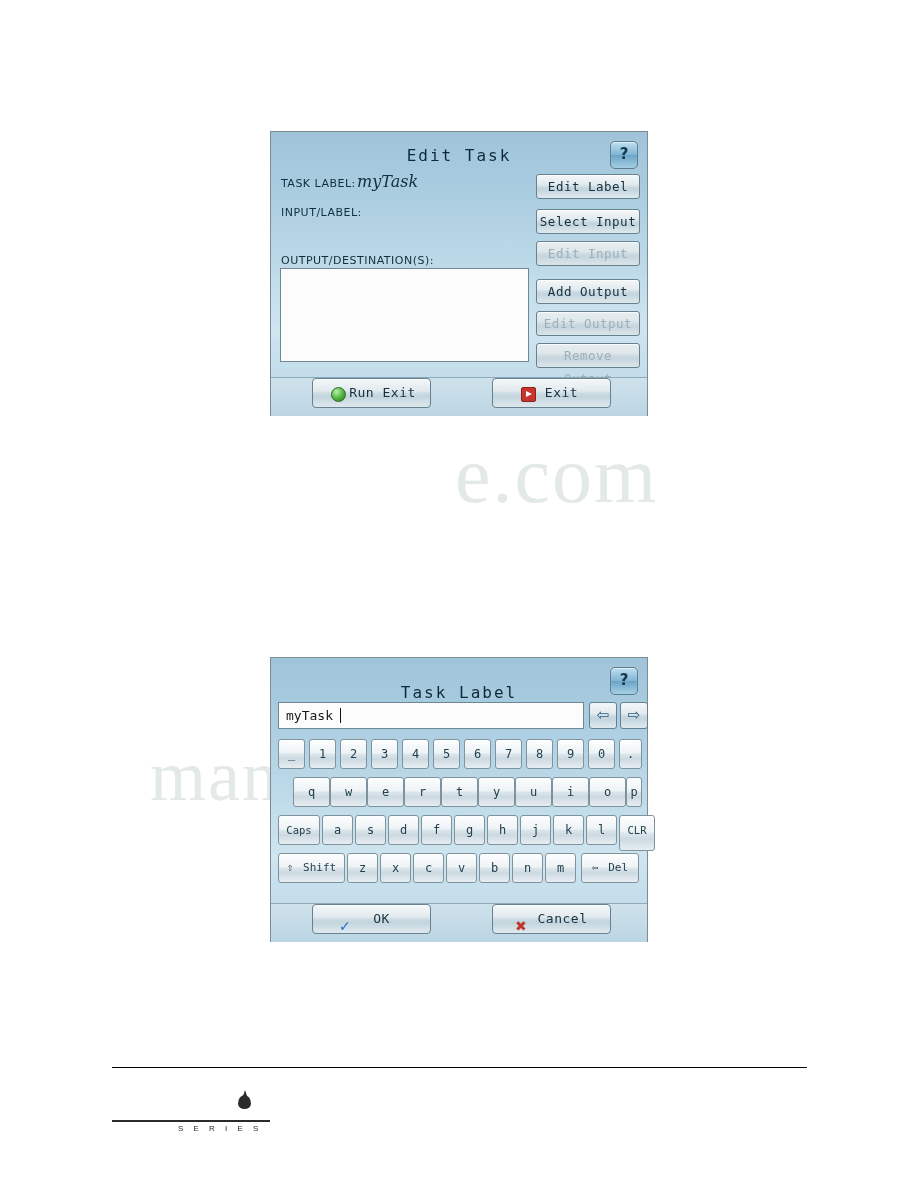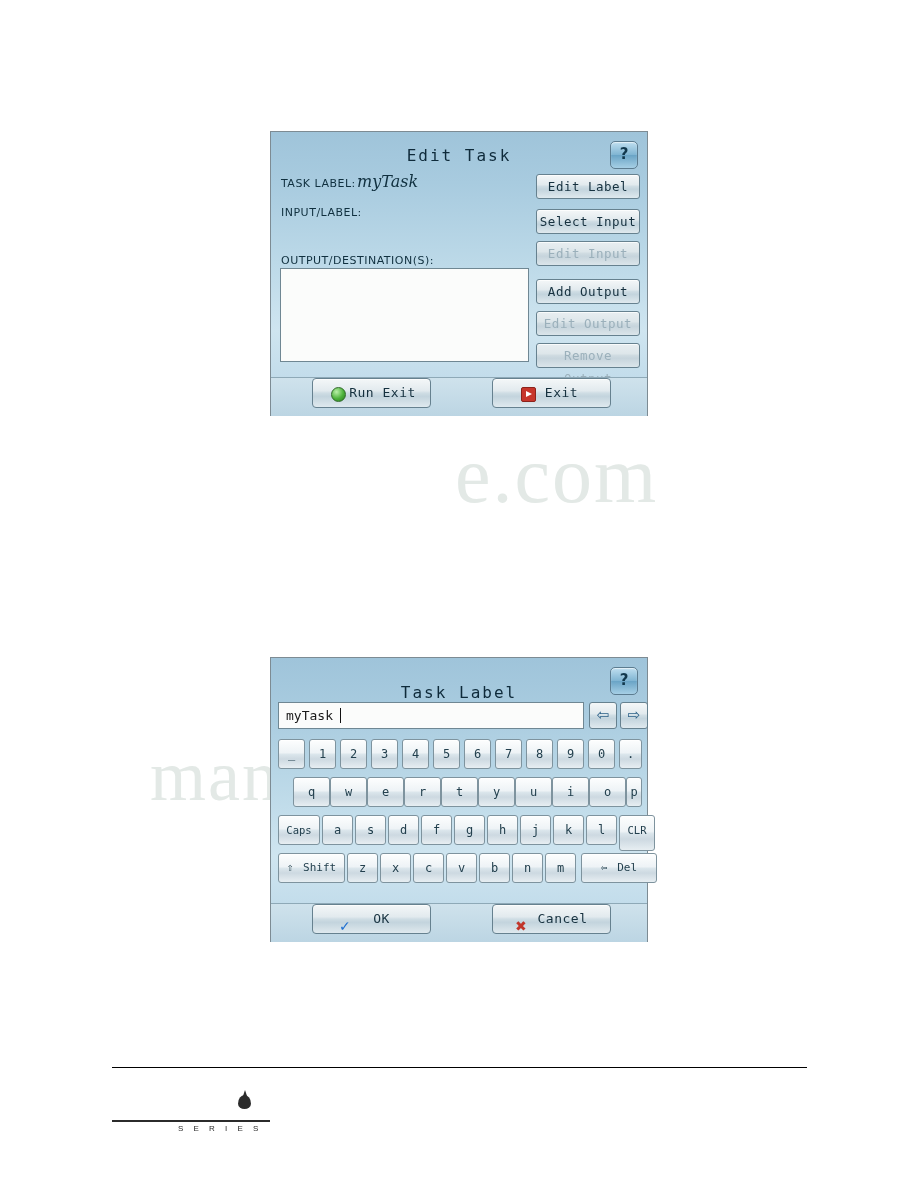--- a/index.html
+++ b/index.html
@@ -386,21 +386,21 @@
       <span>⇧</span>
       <span style="margin-left:3px;">Shift</span>
     </div>
     <div class="key" style="left:76px;  top:195px; width:31px; height:30px; line-height:28px;">z</div>
     <div class="key" style="left:109px; top:195px; width:31px; height:30px; line-height:28px;">x</div>
     <div class="key" style="left:142px; top:195px; width:31px; height:30px; line-height:28px;">c</div>
     <div class="key" style="left:175px; top:195px; width:31px; height:30px; line-height:28px;">v</div>
     <div class="key" style="left:208px; top:195px; width:31px; height:30px; line-height:28px;">b</div>
     <div class="key" style="left:241px; top:195px; width:31px; height:30px; line-height:28px;">n</div>
     <div class="key" style="left:274px; top:195px; width:31px; height:30px; line-height:28px;">m</div>
-    <div class="key wide" style="left:310px; top:195px; width:76px; height:30px; line-height:28px;">
+    <div class="key wide" style="left:310px; top:195px; width:58px; height:30px; line-height:28px;">
       <span>⇦</span>
       <span style="margin-left:3px;">Del</span>
     </div>
 
     <div class="footer-bar" style="left:0px; top:245px; width:376px; height:38px;"></div>
 
     <div class="btn btn-wide" style="left:41px; top:246px; width:119px; height:30px; line-height:28px; font-size:13px;">
       <span class="ico-check" style="left:26px; top:7px;">✓</span>
       <span style="margin-left:20px;">OK</span>
     </div>

